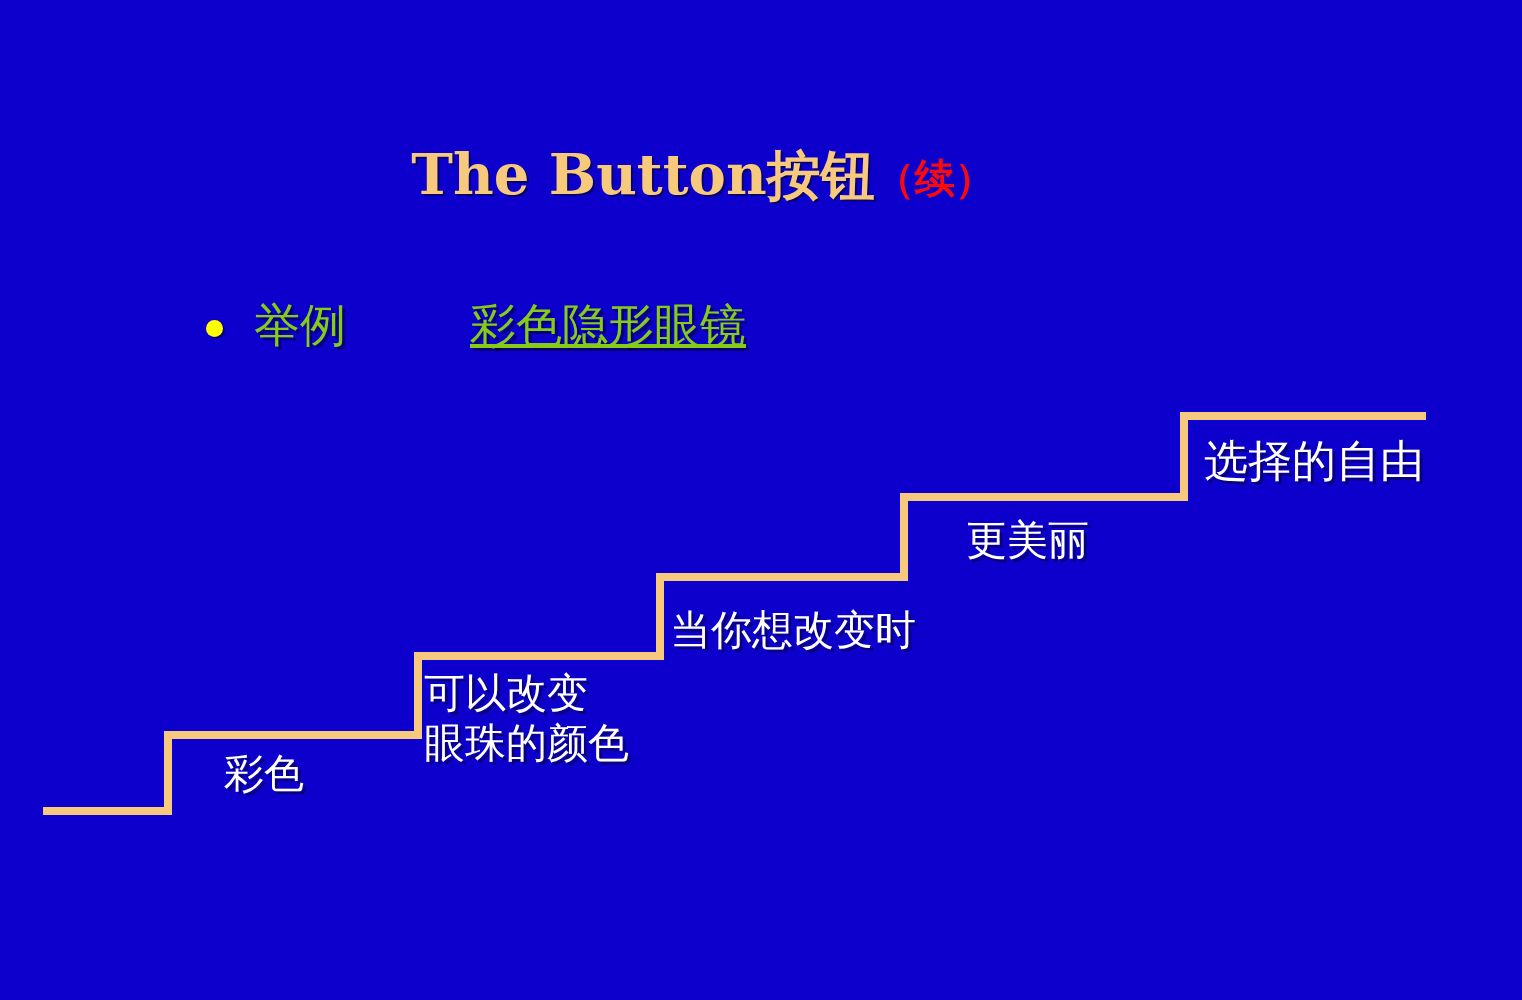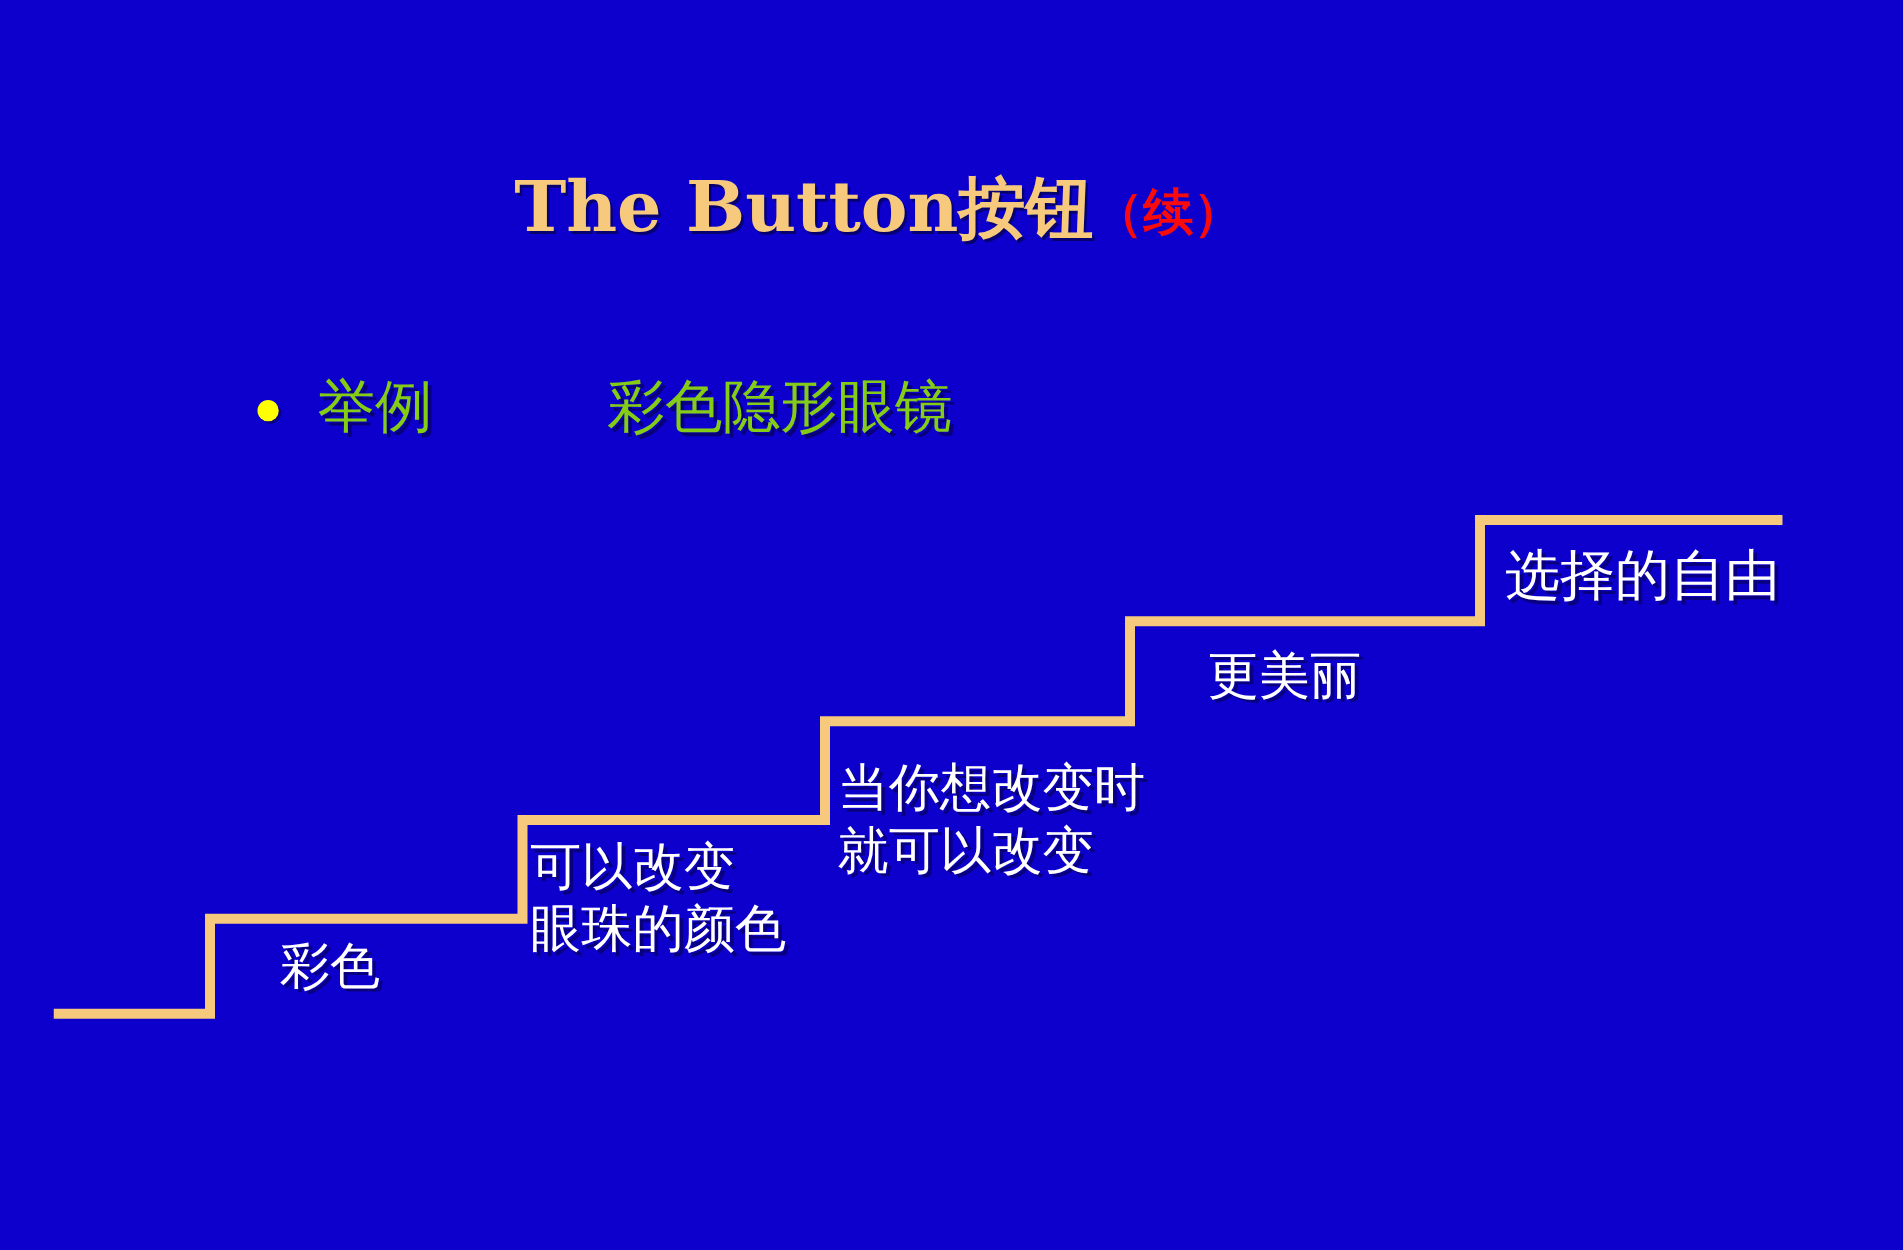--- a/index.html
+++ b/index.html
@@ -26,21 +26,21 @@
   #title {
     position: absolute;
     left: 0;
     top: 133px;
     width: 1406px;
     text-align: center;
     white-space: nowrap;
     font-family: "DejaVu Serif", "Liberation Serif", serif;
     font-weight: bold;
     font-size: 56px;
-    line-height: 66px;
+    line-height: 82px;
     letter-spacing: 0px;
     color: #f6c97c;
     text-shadow: 2px 2px 0 rgba(0,0,0,0.45);
   }
   #title .t-en {
     color: #f6c97c;
     font-family: "DejaVu Serif", "Liberation Serif", serif;
   }
   #title .t-cn {
     color: #f6c97c;
@@ -79,21 +79,21 @@
     position: absolute;
     top: 0;
     color: #84cc16;
     font-size: 46px;
     line-height: 58px;
     font-weight: normal;
     text-shadow: 3px 3px 0 rgba(0,0,0,0.40);
     white-space: nowrap;
   }
   #bullet-label { left: 48px; }
-  #bullet-value { left: 280px; }
+  #bullet-value { left: 264px; text-decoration: underline; }
 
   
   #stairs {
     position: absolute;
     left: 0;
     top: 0;
     width: 1522px;
     height: 1000px;
     pointer-events: none;
   }
@@ -136,21 +136,20 @@
 
   <div class="step-label" id="label-0">
       <span class="ln">彩色</span>
     </div>
   <div class="step-label" id="label-1">
       <span class="ln">可以改变</span>
       <span class="ln">眼珠的颜色</span>
     </div>
   <div class="step-label" id="label-2">
       <span class="ln">当你想改变时</span>
-      <span class="ln">就可以改变</span>
     </div>
   <div class="step-label" id="label-3">
       <span class="ln">更美丽</span>
     </div>
   <div class="step-label" id="label-4">
       <span class="ln">选择的自由</span>
     </div>
 
 </div>
 

